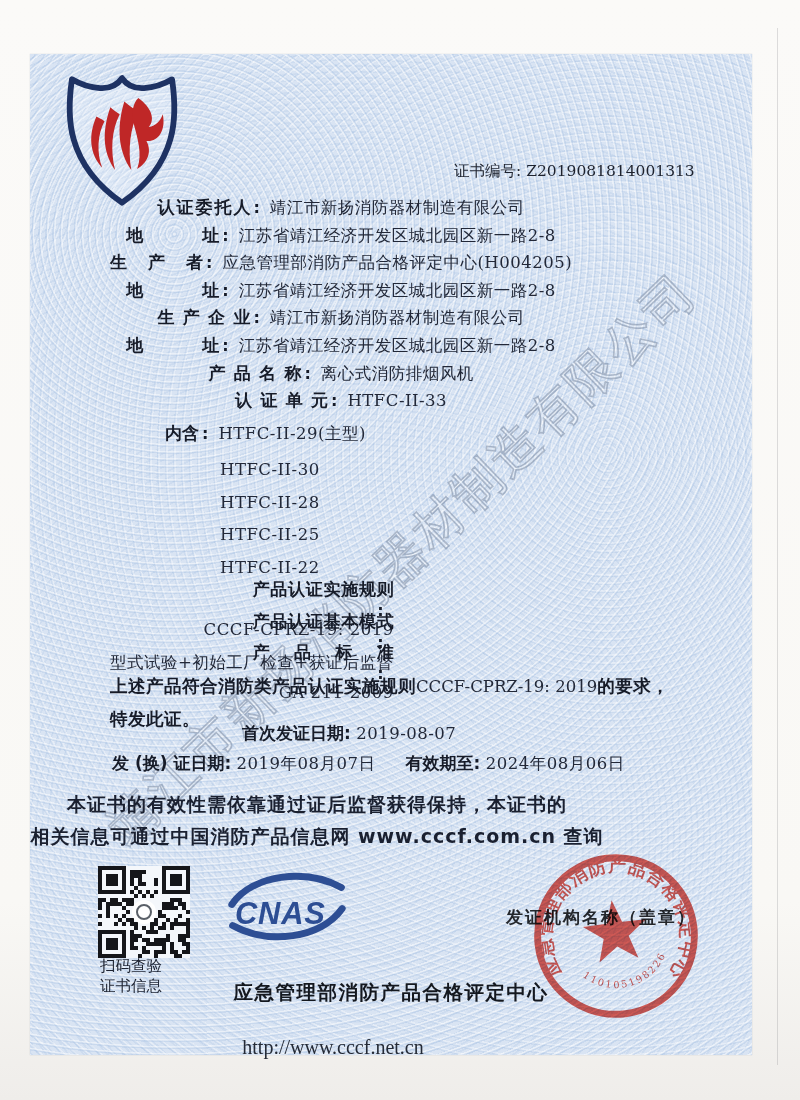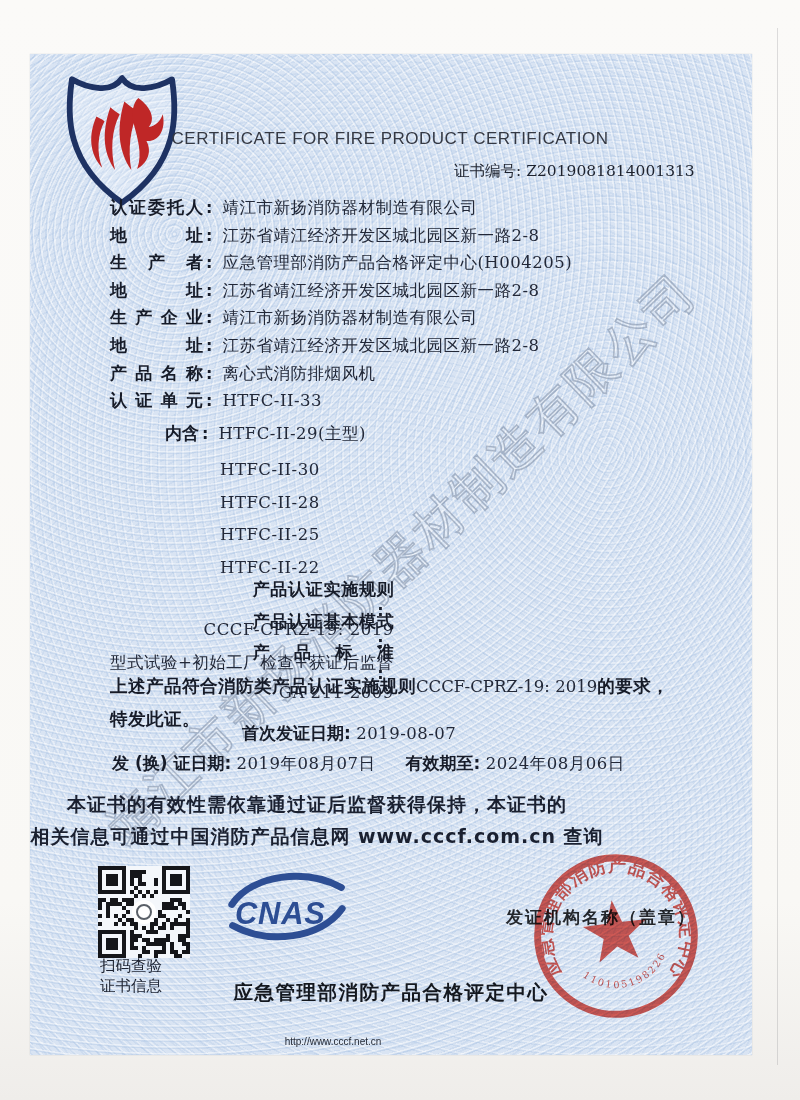--- a/index.html
+++ b/index.html
@@ -17,21 +17,21 @@
   .watermark{position:absolute;left:372px;top:505px;transform:translate(-50%,-50%) rotate(-44deg);
     white-space:nowrap;font-size:50px;letter-spacing:3px;font-family:"DejaVu Serif",serif;
     color:rgba(255,255,255,.26);-webkit-text-stroke:1.6px rgba(122,138,164,.55);z-index:2;}
   .logo{position:absolute;left:28px;top:14px;width:128px;height:146px;}
   .title{position:absolute;left:10px;top:26px;width:700px;text-align:center;
     font-size:31px;font-weight:bold;letter-spacing:9px;color:#15181f;}
   .subtitle{position:absolute;left:10px;top:75px;width:700px;text-align:center;
     font-family:"Liberation Sans",sans-serif;font-size:17px;color:#343843;letter-spacing:.5px;}
   .certno{position:absolute;left:424px;top:107px;font-family:"DejaVu Serif",serif;font-size:15.5px;color:#1d222e;}
   .field-rows{position:absolute;left:80px;top:142px;z-index:3;}
-  .f-row{height:27.6px;display:flex;align-items:baseline;}
+  .f-row{height:27.6px;display:flex;align-items:baseline;justify-content:center;}
   .f-lbl{display:inline-block;width:93px;font-weight:bold;font-size:17px;color:#161b28;
     text-align:justify;text-align-last:justify;}
   .f-colon{font-weight:bold;font-size:16px;margin:0 10px 0 3px;color:#161b28;}
   .f-val{font-family:"DejaVu Serif",serif;font-size:16.5px;color:#222838;letter-spacing:.5px;}
   .inner-row{position:absolute;left:135px;top:368px;display:flex;align-items:baseline;z-index:3;}
   .inner-lbl{font-weight:bold;font-size:17px;color:#161b28;}
   .model{font-family:"DejaVu Serif",serif;font-size:16.5px;color:#222838;letter-spacing:.5px;}
   .model-list{position:absolute;left:190px;top:399px;z-index:3;}
   .model-line{height:32.8px;display:flex;align-items:center;}
   .rule-rows{position:absolute;left:80px;top:524px;z-index:3;}
@@ -58,41 +58,40 @@
   .seal-label{position:absolute;left:476px;top:852px;font-size:17px;font-weight:600;letter-spacing:2px;
     color:#23262b;font-family:"DejaVu Serif",serif;z-index:4;}
   .seal{position:absolute;left:498px;top:794px;width:176px;height:176px;transform:rotate(-7deg);
     opacity:.86;mix-blend-mode:multiply;z-index:5;}
   .issuer{position:absolute;left:0;top:925px;width:722px;text-align:center;font-size:19.5px;
     font-weight:bold;color:#14181f;letter-spacing:1.5px;z-index:3;}
   .addr{position:absolute;left:0;top:957px;width:722px;text-align:center;
     font-family:"DejaVu Serif",serif;font-size:15.5px;color:#242a36;z-index:3;}
   .addr .pc{margin-left:42px;}
   .url{position:absolute;left:0;top:982px;width:606px;text-align:center;
-    font-family:Liberation Sans, sans-serif;font-size:10px;color:#242a36;z-index:3;}
+    font-family:Liberation Serif, serif;font-size:20px;color:#242a36;z-index:3;}
 </style>
 </head>
 <body>
 
 <div class="page">
   <div class="paper-edge"></div>
 
   <div class="cert">
 
     <div class="watermark">靖江市新扬消防器材制造有限公司</div>
 
     <svg class="logo" viewBox="0 0 110 122">
       <path d="M55 7 C51 13 44 16 36 15.5 C26 15 17 11 12 8 C7.5 38 6 80 55 114 C104 80 102.5 38 98 8 C93 11 84 15 74 15.5 C66 16 59 13 55 7 Z" fill="rgba(245,249,255,0.25)" stroke="#1e3263" stroke-width="5" stroke-linejoin="round"></path>
       <path d="M33 40 C26 56 27 72 38 84 C33 71 34 55 40 44 C37 42 35 41 33 40 Z" fill="#bf2727"></path>
       <path d="M45 32 C38 52 38 70 49 86 C45 69 46 52 53 38 C50 36 47 34 45 32 Z" fill="#bf2727"></path>
       <path d="M57 27 C50 50 52 70 63 86 C60 68 62 50 69 36 C65 33 60 30 57 27 Z" fill="#bf2727"></path>
       <path d="M69 24 C80 32 84 42 78 49 C84 48 88 44 90 38 C93 52 86 62 76 61 C81 70 77 80 68 85 C73 72 68 58 65 46 C63 37 64 29 69 24 Z" fill="#bf2727"></path>
     </svg>
 
-    <div class="subtitle">CERTIFICATE FOR FIRE PRODUCT CERTIFICATION</div>
 
     <div class="certno"><span>证书编号</span><span>:</span>&nbsp;<span>Z2019081814001313</span></div>
 
     <div id="field-rows" class="field-rows">
         <div class="f-row">
           <span class="f-lbl">认证委托人</span>
           <span class="f-colon">:</span>
           <span class="f-val">靖江市新扬消防器材制造有限公司</span>
         </div>
         <div class="f-row">

